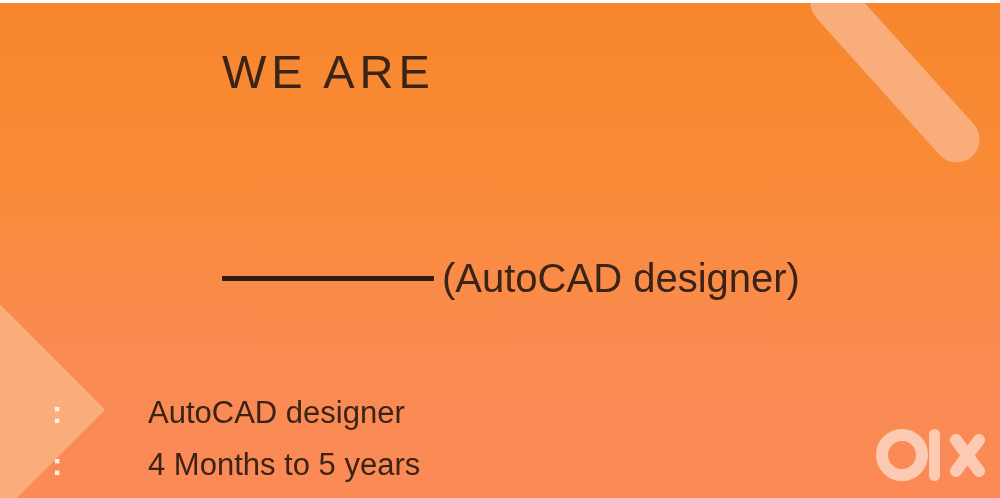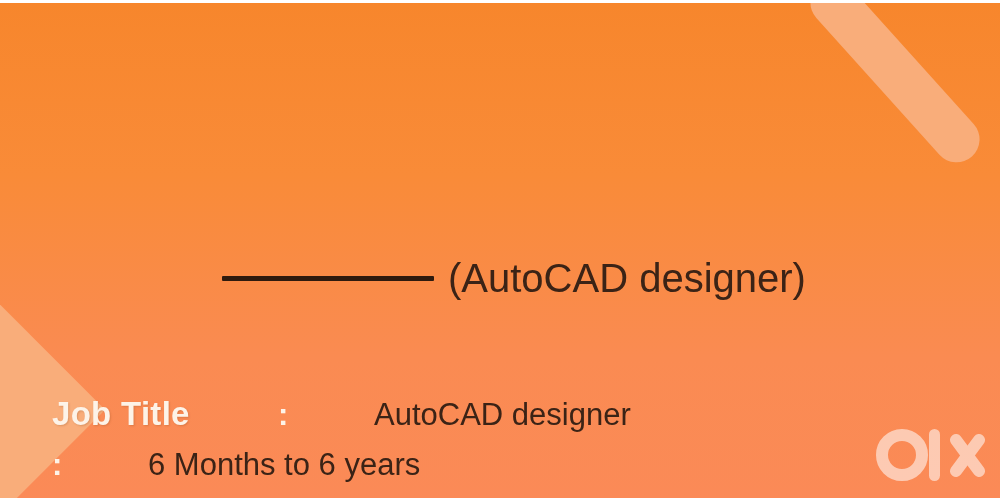--- a/index.html
+++ b/index.html
@@ -90,21 +90,21 @@
     align-items: center;
     z-index: 5;
   }
   .rule {
     width: 212px;
     height: 5px;
     background: #2E1A0E;
     border-radius: 1px;
   }
   .subtitle {
-    margin-left: 14px;
+    margin-left: 8px;
     font-size: 40px;
     font-weight: 400;
     color: #3B2316;
     line-height: 1;
     white-space: nowrap;
   }
 
   
   .details {
     position: absolute;
@@ -155,38 +155,38 @@
 <body>
 
 <div id="poster">
 
   <div class="top-edge"></div>
 
   <div class="band band-wide"></div>
   <div class="band band-corner"></div>
 
   <div class="headline">
+    <div class="we-are">WE ARE</div>
   </div>
 
   <div class="subtitle-row">
     <div class="rule"></div>
     <div class="subtitle">(AutoCAD designer)</div>
   </div>
 
   <div class="details">
 
     <div class="detail-row">
-      <div class="detail-label">Job Title</div>
       <div class="detail-colon">:</div>
       <div class="detail-value">AutoCAD designer</div>
     </div>
 
     <div class="detail-row">
       <div class="detail-colon">:</div>
-      <div class="detail-value">6 Months to 6 years</div>
+      <div class="detail-value">4 Months to 5 years</div>
     </div>
 
   </div>
 
   <div class="watermark">
     <svg width="112" height="70" viewBox="0 0 112 70" aria-hidden="true">
       <circle cx="26" cy="34" r="20" fill="none" stroke="#FFFFFF" stroke-width="12"></circle>
       <rect x="53" y="8" width="11" height="52" rx="5.5" fill="#FFFFFF"></rect>
       <g stroke="#FFFFFF" stroke-width="12" stroke-linecap="round">
         <line x1="80" y1="19" x2="103" y2="50"></line>

